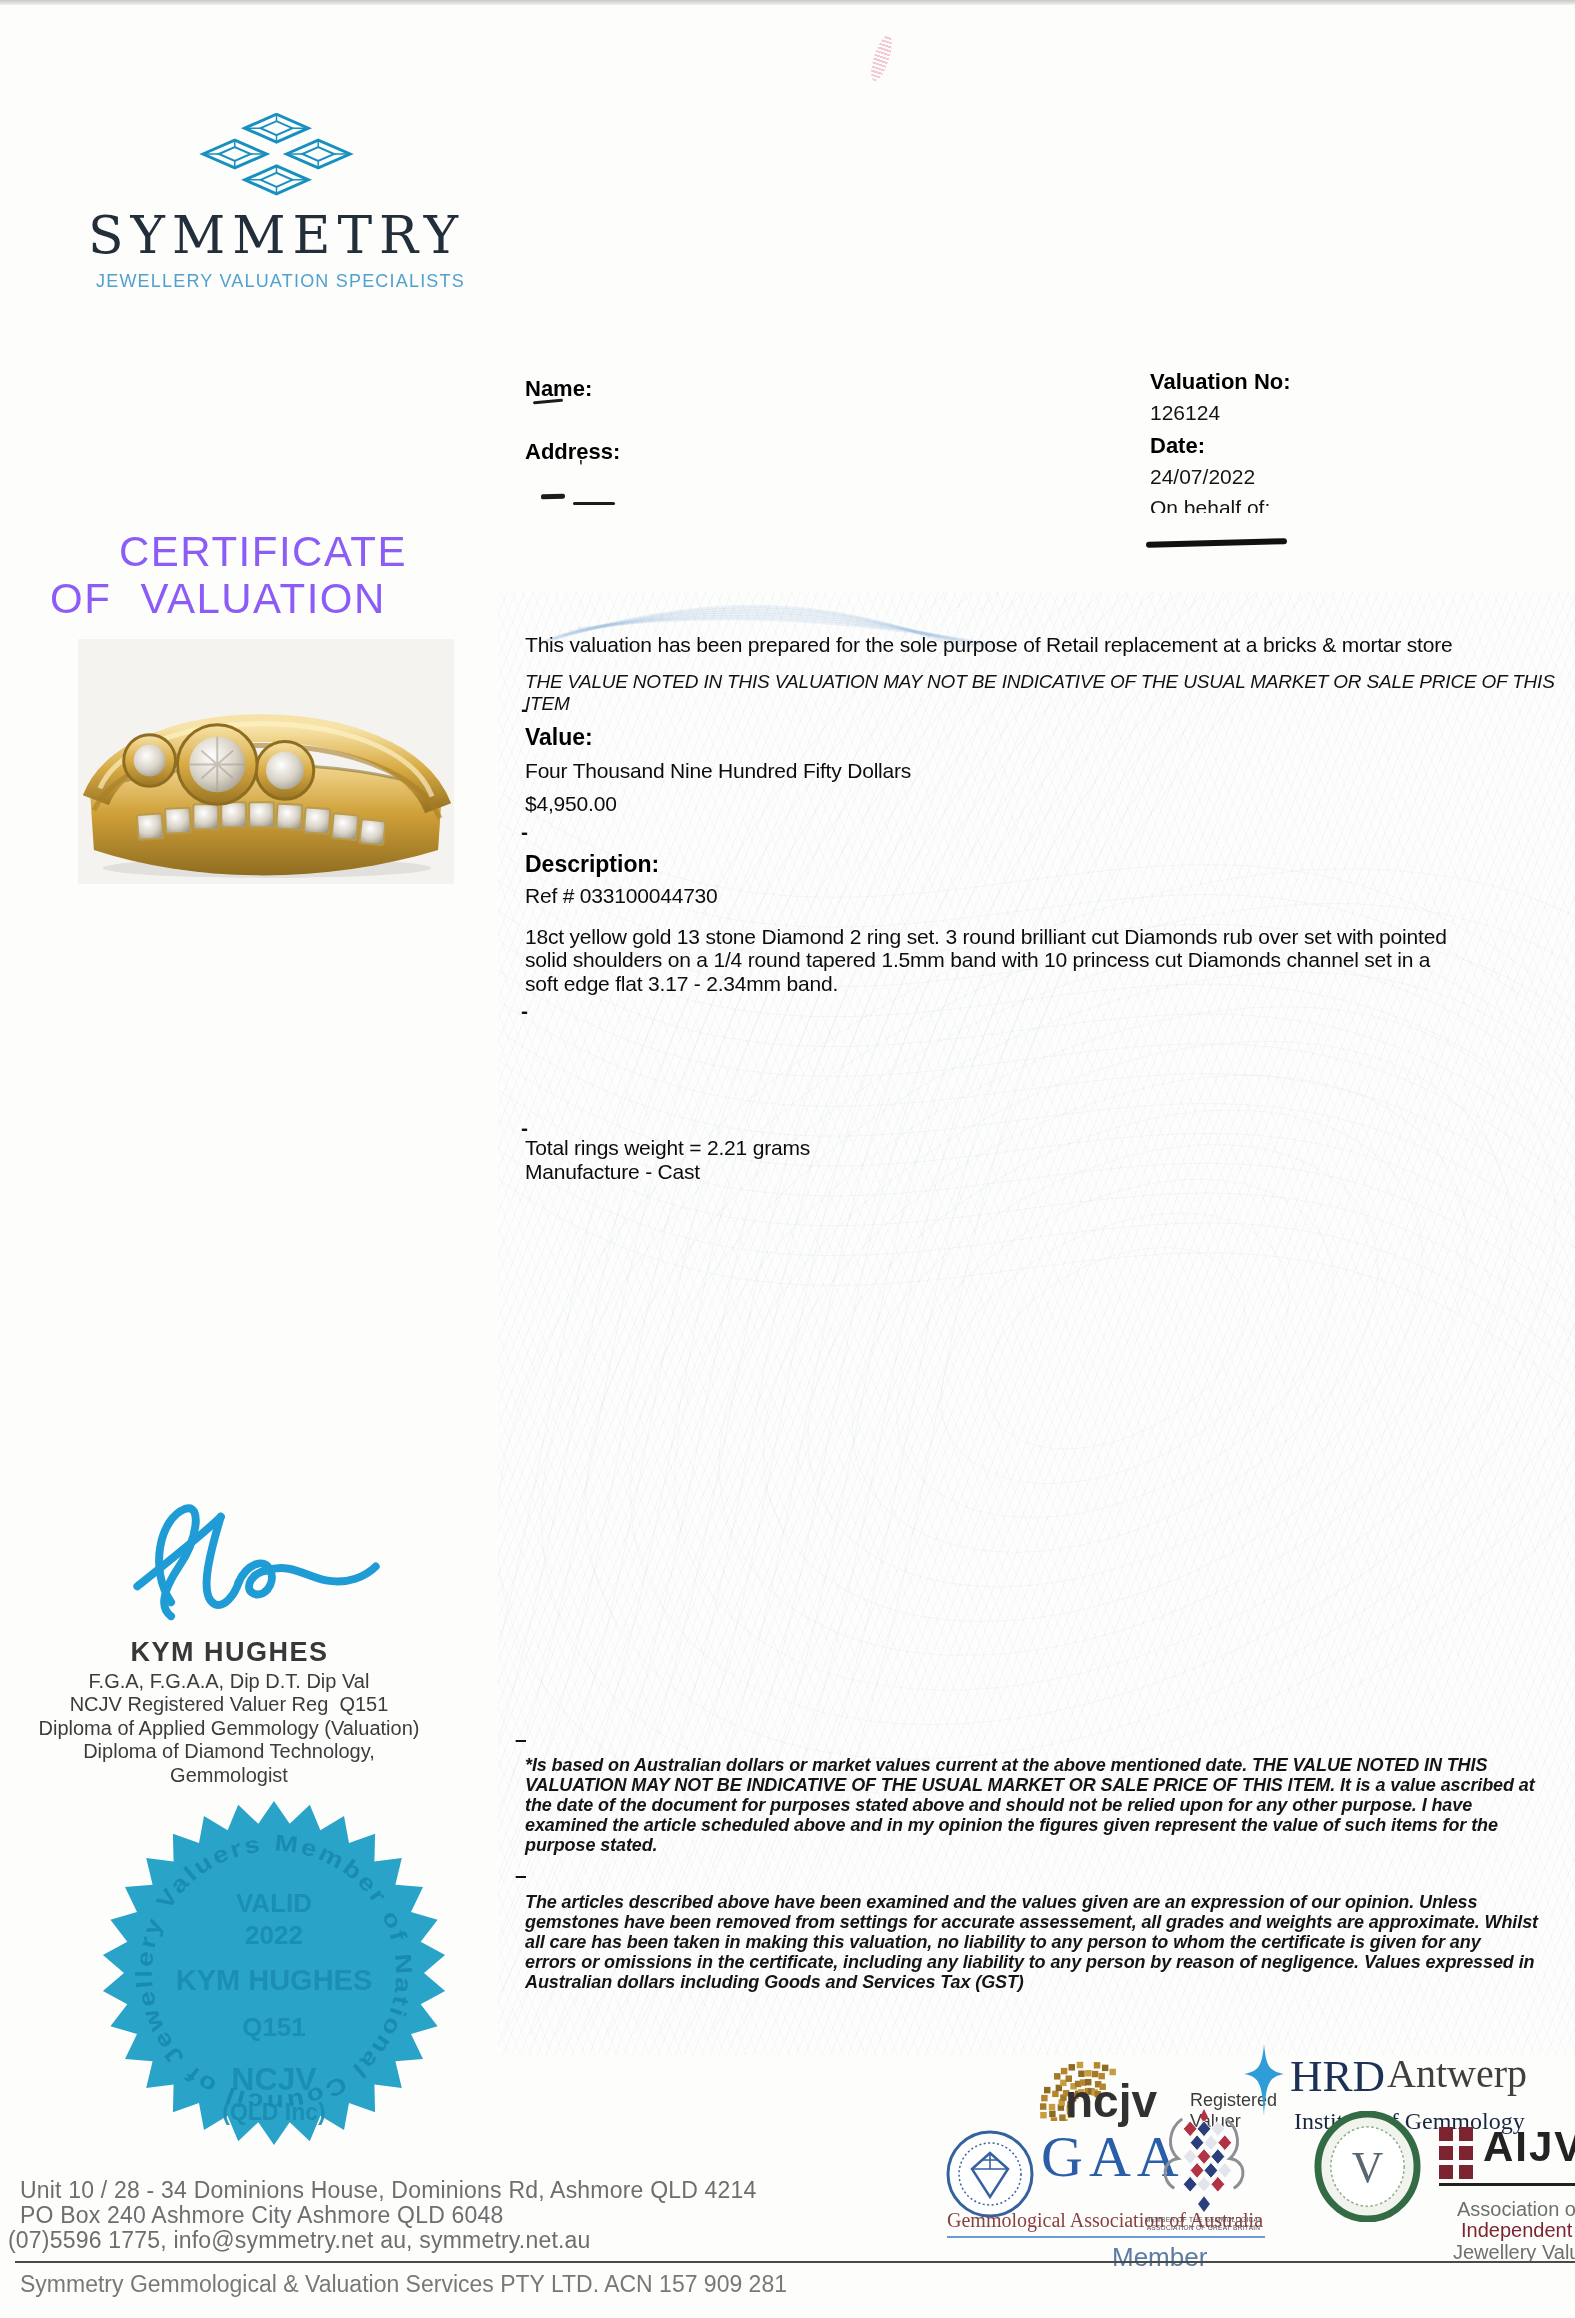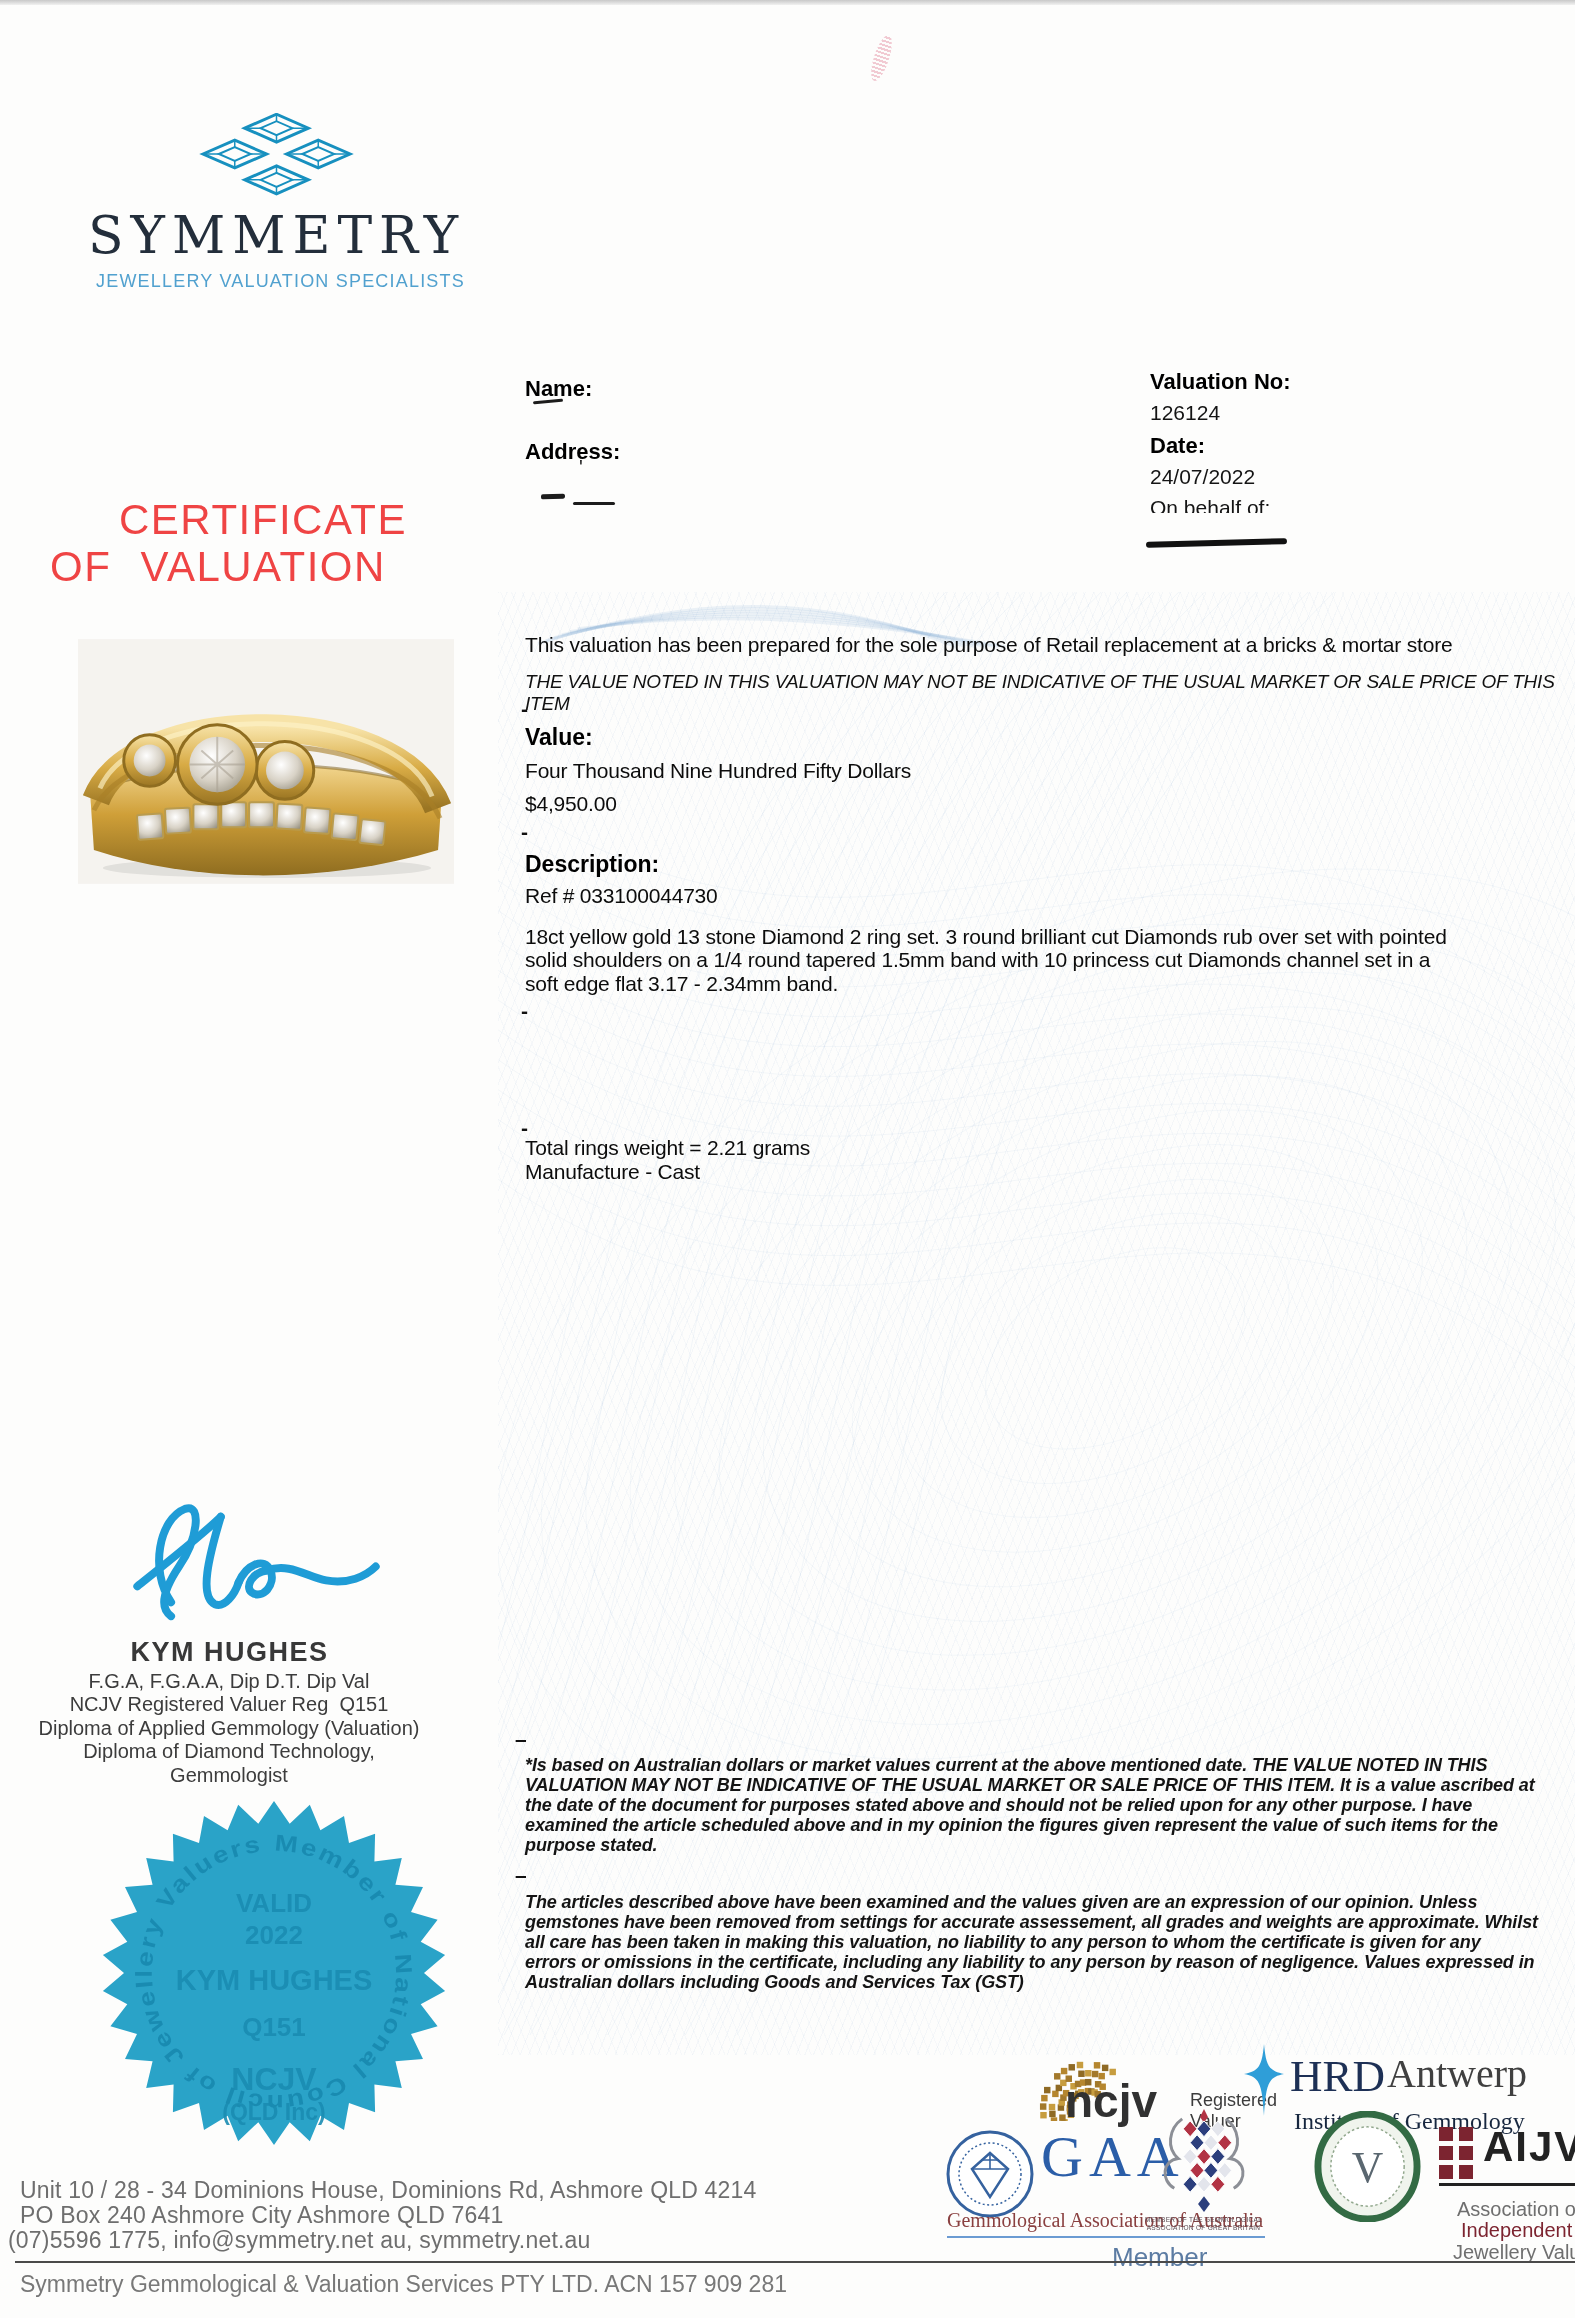--- a/index.html
+++ b/index.html
@@ -15,21 +15,21 @@
   #brand-name{left:88px;top:205px;width:378px;font-family:"DejaVu Serif",serif;font-size:52px;
     letter-spacing:7px;color:#232e3b;}
   #brand-tagline{left:96px;top:271px;width:378px;font-size:18px;letter-spacing:1.2px;color:#51a1cf;}
   
   .field-label{font-weight:bold;font-size:22px;color:#000;}
   .field-value{font-size:21px;color:#141414;}
   #on-behalf-clip{left:1150px;top:496px;width:219px;height:17px;overflow:hidden;}
   #redaction-line{left:1146px;top:540px;width:141px;height:6px;background:#111;border-radius:3px;transform:rotate(-1.5deg);}
   .mark{background:#1c1c1c;border-radius:2px;}
   
-  .cert-title{font-weight:300;font-size:42px;letter-spacing:1.5px;color:#ef4444;}
+  .cert-title{font-weight:300;font-size:42px;letter-spacing:1.5px;color:#8b5cf6;margin-top:32px;}
   
   #ring-photo{left:78px;top:639px;width:376px;height:245px;}
   
   .body-text{font-size:21px;line-height:23.4px;letter-spacing:-0.2px;color:#0c0c0c;}
   .body-bold{font-weight:bold;font-size:23px;color:#000;}
   .italic-note{font-style:italic;font-size:19px;letter-spacing:-0.2px;color:#111;}
   .disclaimer{font-style:italic;font-weight:600;font-size:18px;line-height:20px;color:#141414;letter-spacing:-0.1px;}
   .dash{font-size:21px;font-weight:bold;color:#111;}
   
   #valuer-name{left:90px;top:1637px;width:279px;text-align:center;font-weight:bold;font-size:27px;color:#383838;letter-spacing:1.5px;}
@@ -397,19 +397,19 @@
            linear-gradient(#7c2430,#7c2430) 0 38px/14px 14px no-repeat,
            linear-gradient(#7c2430,#7c2430) 20px 38px/14px 14px no-repeat;"></div>
     <div class="abs" id="aijv-name" style="left:52px;top:8px;">AIJV</div>
     <div class="abs" style="left:8px;top:68px;width:149px;height:3px;background:#222;"></div>
     <div class="abs aijv-sub aijv-gray" style="left:26px;top:84px;">Association of</div>
     <div class="abs aijv-sub aijv-maroon" style="left:30px;top:105px;">Independent</div>
     <div class="abs aijv-sub aijv-gray" style="left:22px;top:127px;">Jewellery Valuer</div>
   </div>
 
   <div class="abs footer-text" style="left:20px;top:2177px;">Unit 10 / 28 - 34 Dominions House, Dominions Rd, Ashmore QLD 4214</div>
-  <div class="abs footer-text" style="left:20px;top:2202px;">PO Box 240 Ashmore City Ashmore QLD 7641</div>
+  <div class="abs footer-text" style="left:20px;top:2202px;">PO Box 240 Ashmore City Ashmore QLD 6048</div>
   <div class="abs footer-text" style="left:8px;top:2227px;">(07)5596 1775, info@symmetry.net au, symmetry.net.au</div>
   <div class="abs" id="footer-rule"></div>
   <div class="abs" id="company-line">Symmetry Gemmological &amp; Valuation Services PTY LTD. ACN 157 909 281</div>
 
 </div>
 
 
 </body></html>

